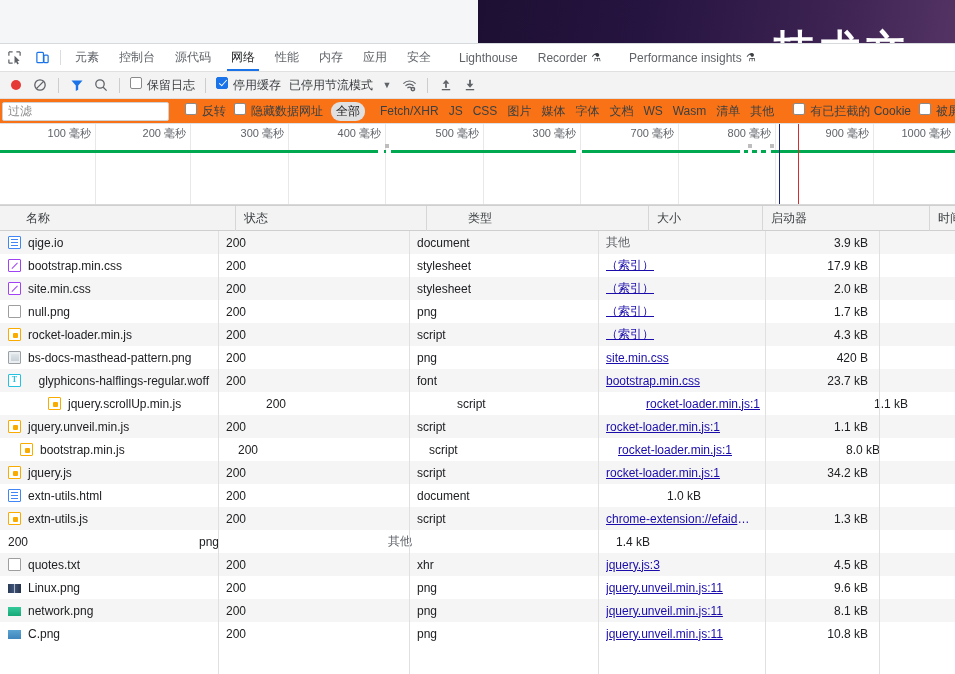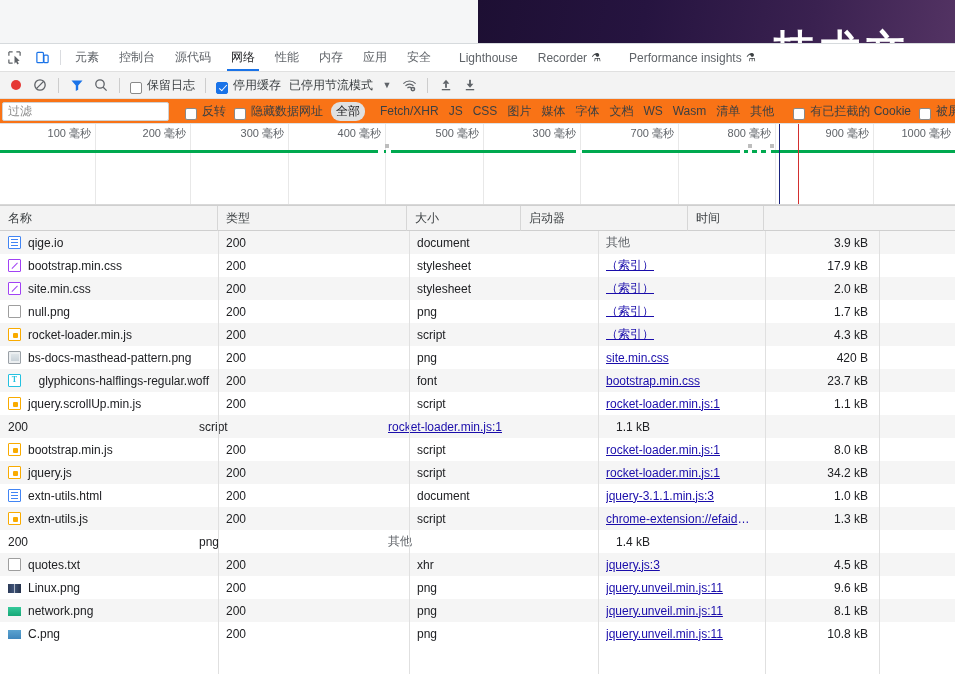--- a/index.html
+++ b/index.html
@@ -87,21 +87,21 @@
     padding: 0 4px;
     gap: 0px;
   }
   .tool-btn {
     width: 24px; height: 22px;
     display: flex; align-items: center; justify-content: center;
     cursor: pointer;
   }
   .vsep { width: 1px; height: 15px; background: #cdcdcd; margin: 0 6px; }
   .chk-wrap {
-    display: flex; align-items: flex-end; gap: 5px; cursor: pointer;
+    display: flex; align-items: flex-start; gap: 5px; cursor: pointer;
     padding: 0 4px; white-space: nowrap;
   }
   .chk {
     width: 12px; height: 12px; border: 1px solid #8a8a8a;
     border-radius: 2px; background: #fff; display: inline-block;
     position: relative; flex: none;
   }
   .chk.on { background: #1a73e8; border-color: #1a73e8; }
   .chk.on::after {
     content: ""; position: absolute; left: 3.5px; top: 0.5px;
@@ -457,22 +457,23 @@
         <div class="band-tick" style="left: 748px;"></div>
         <div class="band-tick" style="left: 770px;"></div>
       </div>
     <div class="evt-line evt-blue" id="evt-dcl" style="left: 779px;"></div>
     <div class="evt-line evt-red" id="evt-load" style="left: 798px;"></div>
     <div id="overview-bottom"></div>
   </div>
 
   <div id="table-wrap">
     <div id="thead">
-        <div class="th" style="width: 218px;">名称</div>
-        <div class="th" style="width: 189px;">类型</div>
+        <div class="th" style="width: 218px; margin-left: 18px;">名称</div>
+        <div class="th" style="width: 191px;">状态</div>
+        <div class="th" style="width: 189px; margin-left: 33px;">类型</div>
         <div class="th" style="width: 114px;">大小</div>
         <div class="th" style="width: 167px;">启动器</div>
         <div class="th" style="width: 76px;">时间</div>
       </div>
     <div id="tbody">
         <div class="row">
           <div class="cell name" style="width: 218px;">
             <span class="ico doc"></span>
             <span>qige.io</span>
           </div>
@@ -556,43 +557,47 @@
           </div>
           <div class="cell" style="width: 191px;">200</div>
           <div class="cell" style="width: 189px;">font</div>
           <div class="cell" style="width: 167px;">
             <span class="init-link">bootstrap.min.css</span>
           </div>
           <div class="cell size" style="width: 114px;">23.7 kB</div>
           <div class="cell size" style="width: 76px;"></div>
         </div>
         <div class="row">
-          <div class="cell name" style="width: 218px;">
+          <div class="cell name" style="width: 218px; margin-left: 40px;">
             <span class="ico js"></span>
             <span>jquery.scrollUp.min.js</span>
           </div>
           <div class="cell" style="width: 191px;">200</div>
           <div class="cell" style="width: 189px;">script</div>
           <div class="cell" style="width: 167px;">
             <span class="init-link">rocket-loader.min.js:1</span>
           </div>
           <div class="cell size" style="width: 114px;">1.1 kB</div>
           <div class="cell size" style="width: 76px;"></div>
         </div>
         <div class="row">
+          <div class="cell name" style="width: 218px;">
+            <span class="ico js"></span>
+            <span>jquery.unveil.min.js</span>
+          </div>
           <div class="cell" style="width: 191px;">200</div>
           <div class="cell" style="width: 189px;">script</div>
           <div class="cell" style="width: 167px;">
             <span class="init-link">rocket-loader.min.js:1</span>
           </div>
           <div class="cell size" style="width: 114px;">1.1 kB</div>
           <div class="cell size" style="width: 76px;"></div>
         </div>
         <div class="row">
-          <div class="cell name" style="width: 218px;">
+          <div class="cell name" style="width: 218px; margin-left: 12px;">
             <span class="ico js"></span>
             <span>bootstrap.min.js</span>
           </div>
           <div class="cell" style="width: 191px;">200</div>
           <div class="cell" style="width: 189px;">script</div>
           <div class="cell" style="width: 167px;">
             <span class="init-link">rocket-loader.min.js:1</span>
           </div>
           <div class="cell size" style="width: 114px;">8.0 kB</div>
           <div class="cell size" style="width: 76px;"></div>
@@ -610,23 +615,20 @@
           <div class="cell size" style="width: 114px;">34.2 kB</div>
           <div class="cell size" style="width: 76px;"></div>
         </div>
         <div class="row">
           <div class="cell name" style="width: 218px;">
             <span class="ico doc"></span>
             <span>extn-utils.html</span>
           </div>
           <div class="cell" style="width: 191px;">200</div>
           <div class="cell" style="width: 189px;">document</div>
-          <div class="cell" style="width: 167px;">
-            <span class="init-link">jquery-3.1.1.min.js:3</span>
-          </div>
           <div class="cell size" style="width: 114px;">1.0 kB</div>
           <div class="cell size" style="width: 76px;"></div>
         </div>
         <div class="row">
           <div class="cell name" style="width: 218px;">
             <span class="ico js"></span>
             <span>extn-utils.js</span>
           </div>
           <div class="cell" style="width: 191px;">200</div>
           <div class="cell" style="width: 189px;">script</div>

